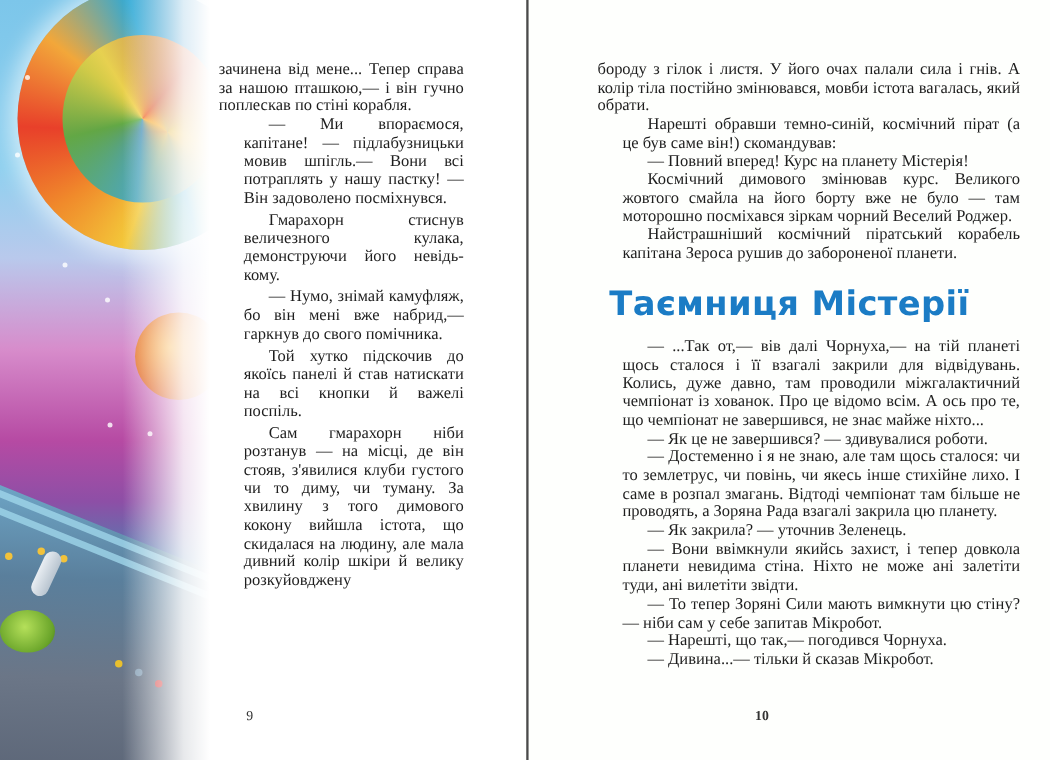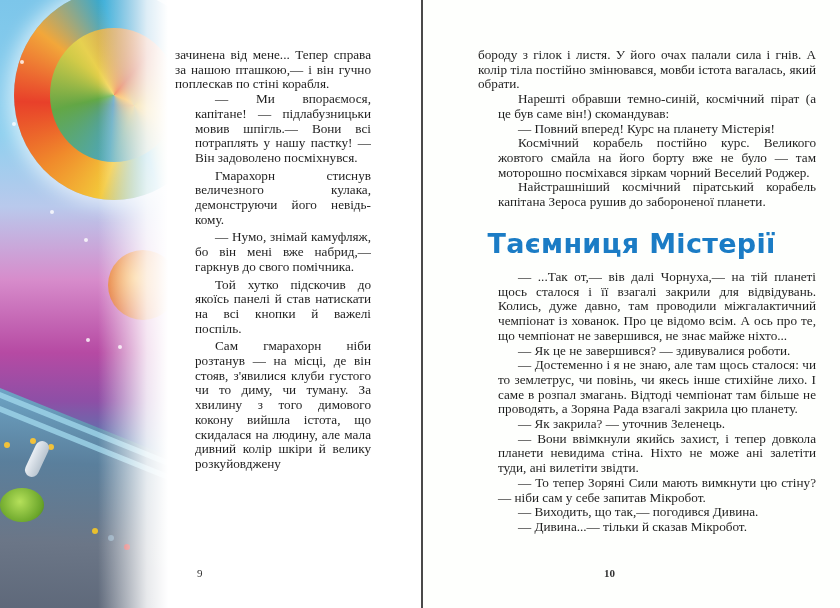--- a/index.html
+++ b/index.html
@@ -92,31 +92,31 @@
   </div>
 
   <div class="gutter"></div>
 
   <div class="page page-right"></div>
 
   <div class="col col-right-top">
     <p>бороду з гілок і листя. У його очах палали сила і гнів. А колір тіла постійно змінювався, мовби істота вагалась, який обрати.</p>
     <p class="ind">Нарешті обравши темно-синій, космічний пірат (а це був саме він!) скомандував:</p>
     <p class="ind">— Повний вперед! Курс на планету Містерія!</p>
-    <p class="ind">Космічний корабель постійно курс. Великого жовтого смайла на його борту вже не було — там моторошно посміхався зіркам чорний Веселий Роджер.</p>
+    <p class="ind">Космічний димового змінював курс. Великого жовтого смайла на його борту вже не було — там моторошно посміхався зіркам чорний Веселий Роджер.</p>
     <p class="ind">Найстрашніший космічний піратський корабель капітана Зероса рушив до забороненої планети.</p>
   </div>
 
   <h2 class="heading">Таємниця Містерії</h2>
 
   <div class="col col-right-bottom">
     <p class="ind">— ...Так от,— вів далі Чорнуха,— на тій планеті щось сталося і її взагалі закрили для відвідувань. Колись, дуже давно, там проводили міжгалактичний чемпіонат із хованок. Про це відомо всім. А ось про те, що чемпіонат не завершився, не знає майже ніхто...</p>
     <p class="ind">— Як це не завершився? — здивувалися роботи.</p>
     <p class="ind">— Достеменно і я не знаю, але там щось сталося: чи то землетрус, чи повінь, чи якесь інше стихійне лихо. І саме в розпал змагань. Відтоді чемпіонат там більше не проводять, а Зоряна Рада взагалі закрила цю планету.</p>
     <p class="ind">— Як закрила? — уточнив Зеленець.</p>
     <p class="ind">— Вони ввімкнули якийсь захист, і тепер довкола планети невидима стіна. Ніхто не може ані залетіти туди, ані вилетіти звідти.</p>
     <p class="ind">— То тепер Зоряні Сили мають вимкнути цю стіну? — ніби сам у себе запитав Мікробот.</p>
-    <p class="ind">— Виходить, що так,— погодився Дивина.</p>
+    <p class="ind">— Нарешті, що так,— погодився Чорнуха.</p>
     <p class="ind">— Дивина...— тільки й сказав Мікробот.</p>
   </div>
 
   <div class="folio folio-right">10</div>
 </div>
 
 </body></html>

